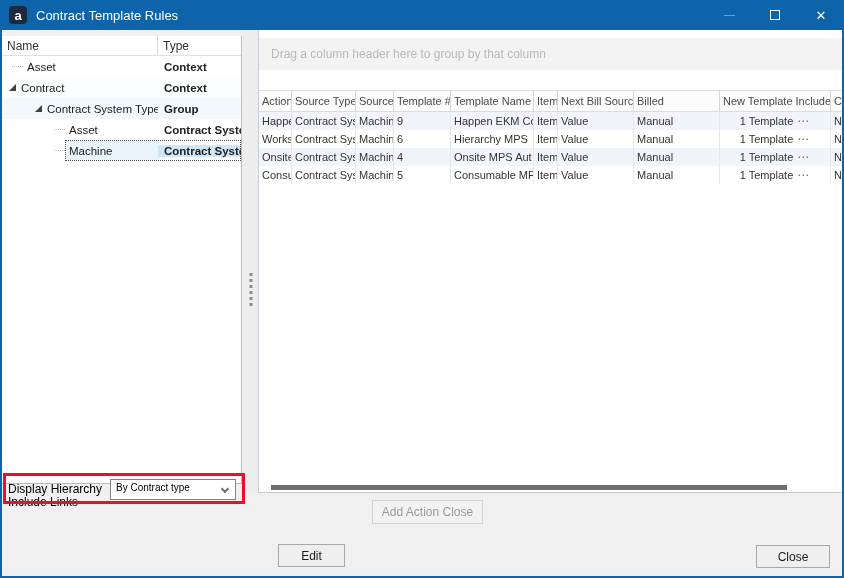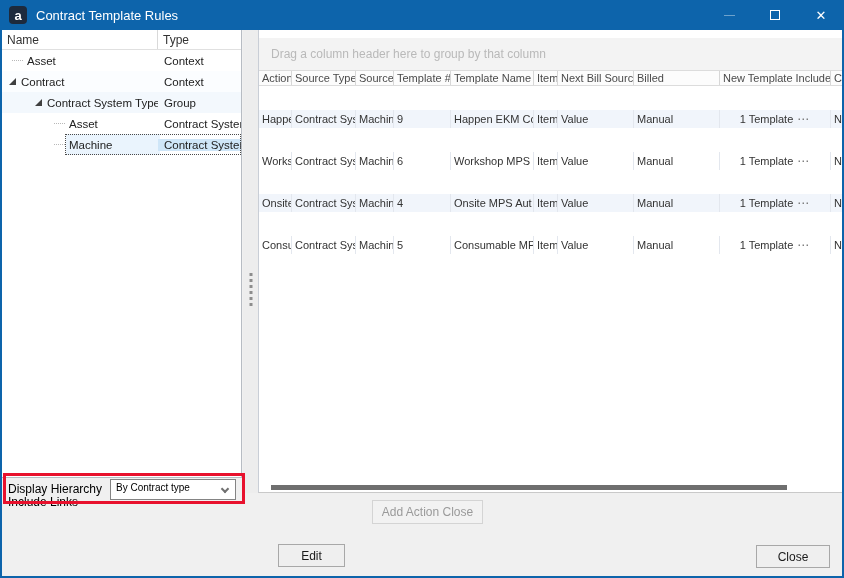--- a/index.html
+++ b/index.html
@@ -11,53 +11,53 @@
   .titlebar{position:absolute;left:0;top:0;width:844px;height:30px;background:#0d64ab;display:flex;align-items:center;z-index:5;}
   .appicon{width:18px;height:18px;margin-left:9px;border-radius:4px;background:#1d2a3d;color:#fff;
            font-size:13px;font-weight:bold;display:flex;align-items:center;justify-content:center;line-height:1;}
   .title{color:#fff;font-size:13px;margin-left:9px;}
   .winbtns{margin-left:auto;display:flex;height:30px;}
   .winbtn{width:46px;height:30px;display:flex;align-items:center;justify-content:center;color:#fff;font-size:13px;}
   .minline{width:11px;height:1px;background:rgba(255,255,255,0.40);}
   .maxbox{width:10px;height:10px;border:1px solid #fff;}
 
   
-  .tree{position:absolute;left:2px;top:30px;width:240px;height:448px;background:#fff;
+  .tree{position:absolute;left:2px;top:36px;width:240px;height:448px;background:#fff;
         border-right:1px solid #b7bcc3;border-bottom:1px solid #b7bcc3;font-size:11.5px;color:#222;}
   .thead{display:flex;height:20px;border-bottom:1px solid #e0e0e0;font-size:12px;color:#333;}
   .thead .hname{width:156px;border-right:1px solid #d9d9d9;padding:3px 0 0 5px;}
   .thead .htype{flex:1;padding:3px 0 0 5px;}
   .trow{position:relative;display:flex;height:21px;align-items:center;}
   .r1{background:#ffffff;}
   .r2{background:#fbfdff;}
   .r3{background:#f3f8fd;}
   .r4{background:#ffffff;}
   .tname{width:156px;display:flex;align-items:center;height:21px;overflow:hidden;white-space:nowrap;}
-  .ttype{flex:1;padding-left:6px;overflow:hidden;white-space:nowrap;position:relative;z-index:1;}
+  .ttype{flex:1;padding-left:6px;overflow:hidden;white-space:nowrap;position:relative;z-index:1;font-weight:bold;}
   .tlabel{position:relative;z-index:1;}
   .exp{width:0;height:0;border-left:7px solid transparent;border-bottom:7px solid #404040;margin-right:5px;flex:none;}
   .stub{width:11px;height:0;border-top:1px dotted #b8b8b8;margin-right:4px;flex:none;}
   .p1{padding-left:10px;} .p1t{padding-left:7px;} .p2t{padding-left:33px;} .p3{padding-left:52px;}
   .trow.selected::before{content:'';position:absolute;left:64px;top:0;bottom:0;width:94px;background:#eaf4fd;}
   .trow.selected .ttype{background:#cfe6f8;}
   .trow.selected::after{content:'';position:absolute;left:63px;right:0;top:0;bottom:0;border:1px dotted #4a4a4a;z-index:2;pointer-events:none;}
 
   
   .splitter{position:absolute;left:243px;top:30px;width:15px;height:463px;background:#ededed;}
   .dots{position:absolute;left:50%;transform:translateX(-50%);top:240px;}
   .dot{width:3px;height:3px;background:#8d8d8d;margin:3px 0;}
 
   
   .grid{position:absolute;left:258px;top:30px;width:584px;height:463px;background:#fff;
         border-left:1px solid #c9ced6;border-bottom:1px solid #c9c9c9;padding-top:8px;font-size:11px;color:#333;}
   .groupstrip{height:32px;background:#f3f3f3;display:flex;align-items:center;padding-left:12px;
               color:#b9b9b9;font-size:12px;}
-  .ghead{display:flex;height:16px;background:#fcfcfc;border-top:1px solid #dcdcdc;border-bottom:1px solid #dcdcdc;color:#4a4a4a;}
+  .ghead{display:flex;height:22px;background:#fcfcfc;border-top:1px solid #dcdcdc;border-bottom:1px solid #dcdcdc;color:#4a4a4a;margin-top:20px;}
   .ghead .gc{border-right:1px solid #d7d7d7;display:flex;align-items:center;padding:0 3px;overflow:hidden;white-space:nowrap;}
-  .grow{display:flex;height:18px;margin-top:24px;}
+  .grow{display:flex;height:18px;}
   .grow .gc{border-right:1px solid #e3e7ee;display:flex;align-items:center;padding:0 3px;overflow:hidden;white-space:nowrap;}
   .grow.alt{background:#f1f5fb;}
   .c0{width:33px;flex:none;} .c1{width:64px;flex:none;} .c2{width:38px;flex:none;} .c3{width:57px;flex:none;}
   .c4{width:83px;flex:none;} .c5{width:24px;flex:none;} .c6{width:76px;flex:none;} .c7{width:86px;flex:none;}
   .c8{width:111px;flex:none;} .c9{flex:1;border-right:none !important;}
   .flexcell{justify-content:center;}
   .dots-btn{color:#6e6e6e;font-size:12px;letter-spacing:1px;padding-left:4px;flex:none;}
   .hthumb{position:absolute;left:12px;bottom:2px;width:516px;height:5px;background:#6f6f6f;}
 
   
@@ -176,21 +176,21 @@
           <span>1 Template</span>
           <span class="dots-btn">⋯</span>
         </div>
       <div class="gc c9">N</div>
     </div>
     <div class="grow">
       <div class="gc c0">Worksl</div>
       <div class="gc c1">Contract Sys</div>
       <div class="gc c2">Machin</div>
       <div class="gc c3">6</div>
-      <div class="gc c4">Workshop MPS</div>
+      <div class="gc c4">Hierarchy MPS</div>
       <div class="gc c5">Item</div>
       <div class="gc c6">Value</div>
       <div class="gc c7">Manual</div>
       <div class="gc c8 flexcell">
           <span>1 Template</span>
           <span class="dots-btn">⋯</span>
         </div>
       <div class="gc c9">N</div>
     </div>
     <div class="grow alt">

